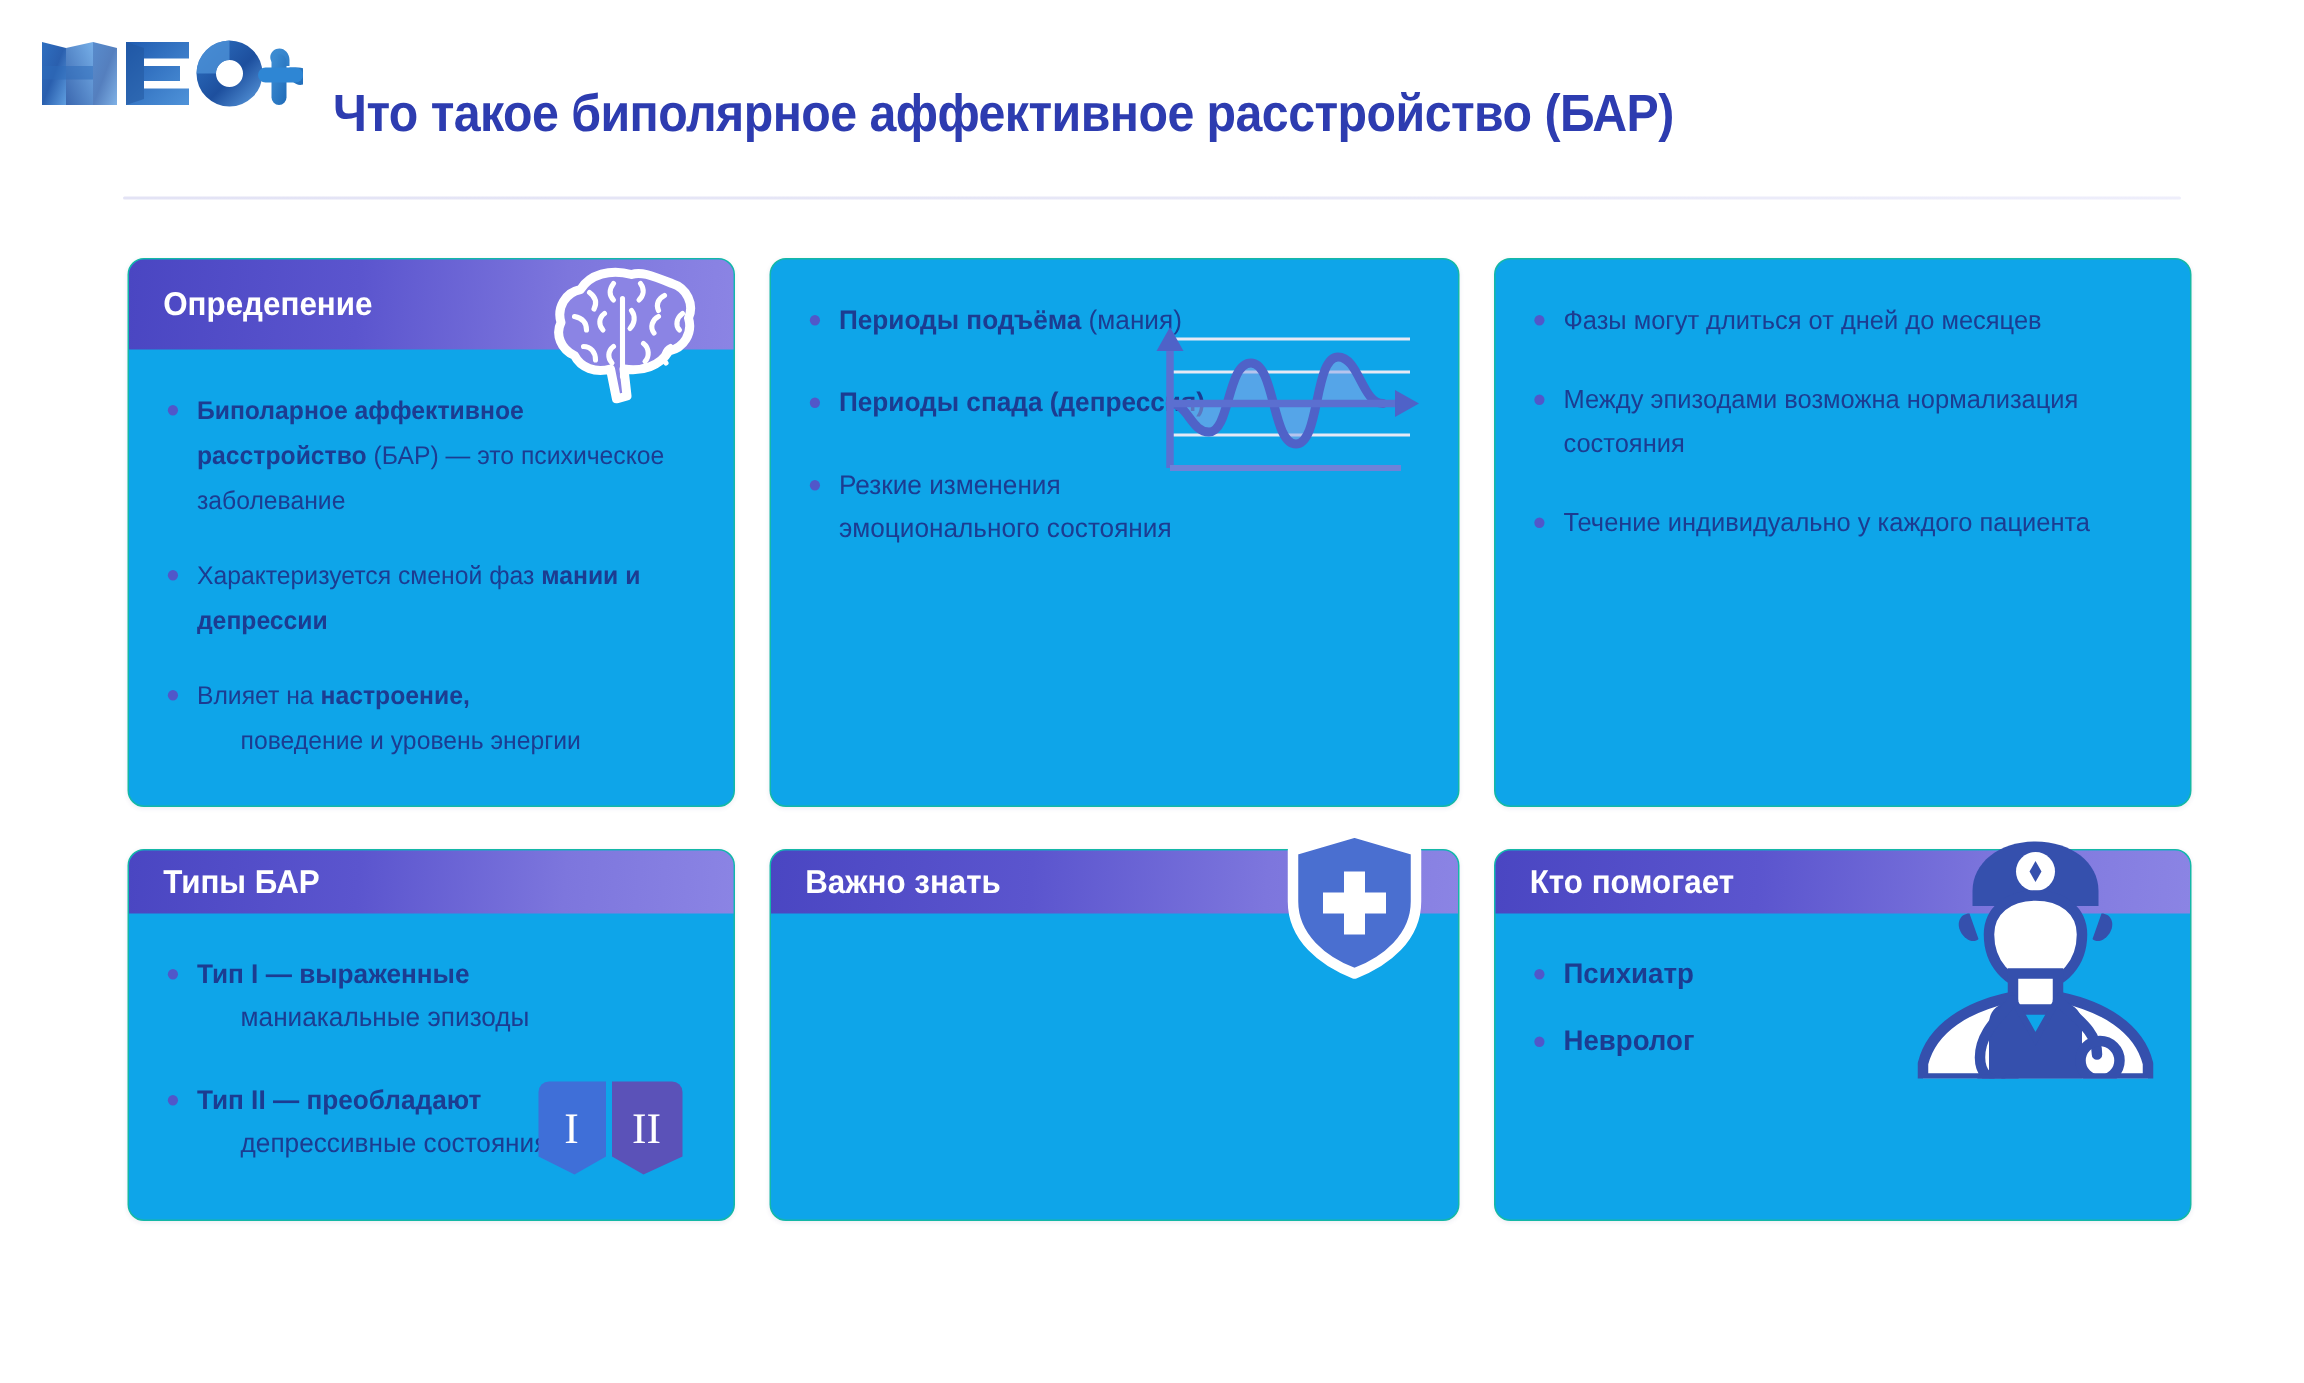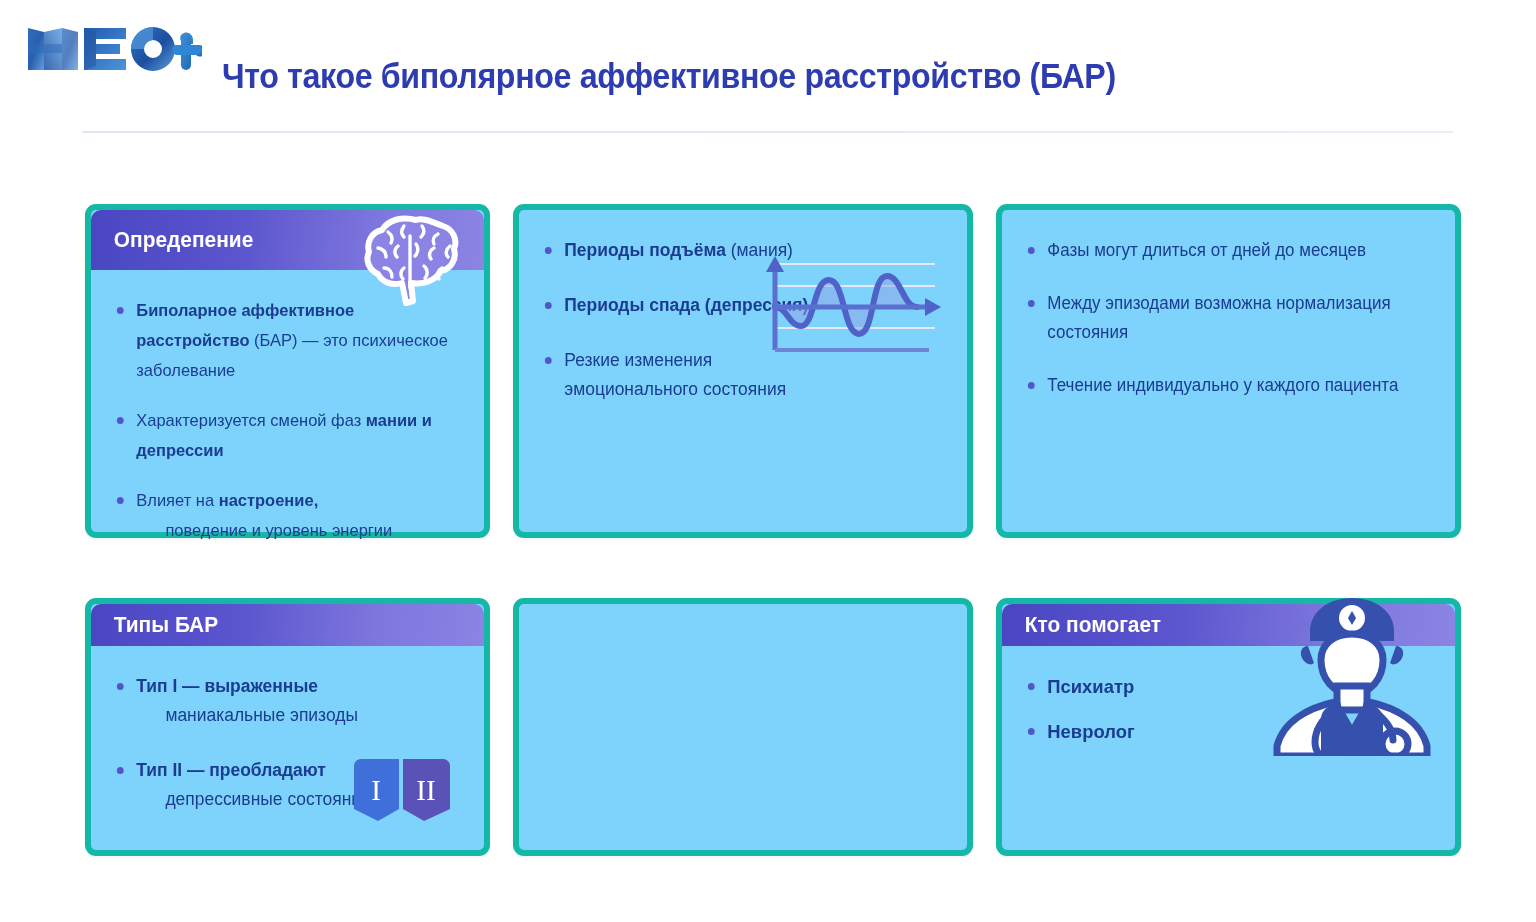--- a/index.html
+++ b/index.html
@@ -32,26 +32,25 @@
   #grid {
     position:absolute; left:85px; top:172px;
     width:1370px;
     display:grid;
     grid-template-columns:405px 460px 465px;
     grid-template-rows:366px 1fr;
     column-gap:23px; row-gap:28px;
   }
   .card {
     position:relative;
-    background:#7dd3fc;
-    border:6px solid #14b8a6;
+    background:#0ea5e9;
+    border:1px solid #14b8a6;
     border-radius:11px;
     box-shadow:0 1px 3px rgba(80,80,140,.09);
     overflow:visible;
-    margin-top:32px;
   }
   .card-head {
     position:relative;
     height:60px;
     border-radius:10px 10px 0 0;
     background:linear-gradient(95deg,#4a46c2 0%,#5b55ce 38%,#7d76dd 72%,#8b84e4 100%);
     display:flex; align-items:center;
     overflow:visible;
   }
   .card-head.short { height:42px; }
@@ -238,20 +237,29 @@
           <path d="M4 10a7 7 0 017-7h38v50l-21 12L4 53z" fill="#3f6fd8"></path>
           <path d="M53 3h40a7 7 0 017 7v43l-26 12-21-12z" fill="#5b52b8"></path>
           <text x="26" y="44" text-anchor="middle" font-family="Liberation Serif, serif" font-size="29" fill="#ffffff">I</text>
           <text x="76" y="44" text-anchor="middle" font-family="Liberation Serif, serif" font-size="29" fill="#ffffff">II</text>
         </svg>
       </span>
     </div>
   </div>
 
   <div class="card">
+    <div class="card-head short">
+      <span class="card-title">Важно знать</span>
+      <span class="head-icon shield-holder">
+        <svg width="102" height="108" viewBox="0 0 102 108">
+          <path d="M51 6 L92 18 V52 C92 76 72 92 51 100 C30 92 10 76 10 52 V18 Z" fill="#4a6fd0" stroke="#ffffff" stroke-width="7" stroke-linejoin="round"></path>
+          <path d="M44 32h14v14h14v14H58v14H44V60H30V46h14z" fill="#ffffff"></path>
+        </svg>
+      </span>
+    </div>
   </div>
 
   <div class="card">
     <div class="card-head short">
       <span class="card-title">Кто помогает</span>
       <span class="head-icon doctor-holder">
         <svg width="178" height="172" viewBox="0 0 178 172">
           <g fill="#3550ad">
 
             <path d="M89 14c-24 0-42 14-42 33v10h84V47c0-19-18-33-42-33z"></path>

